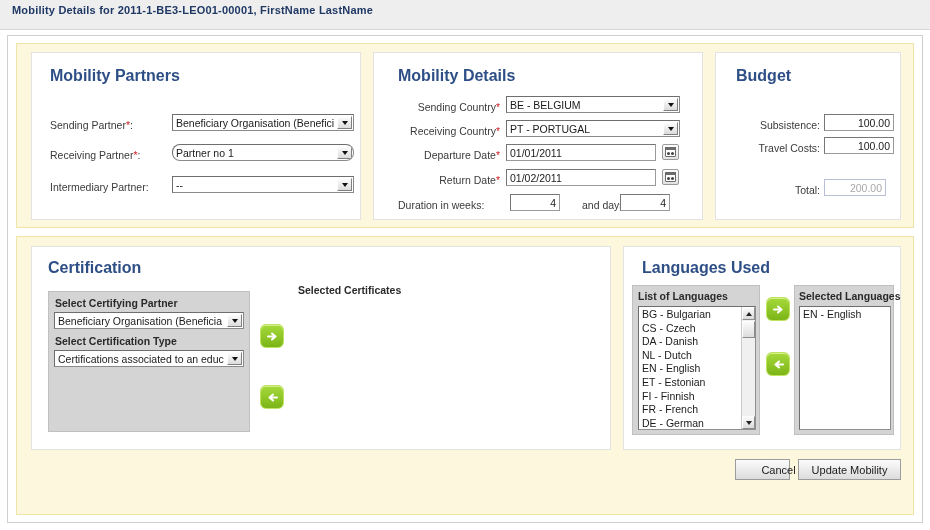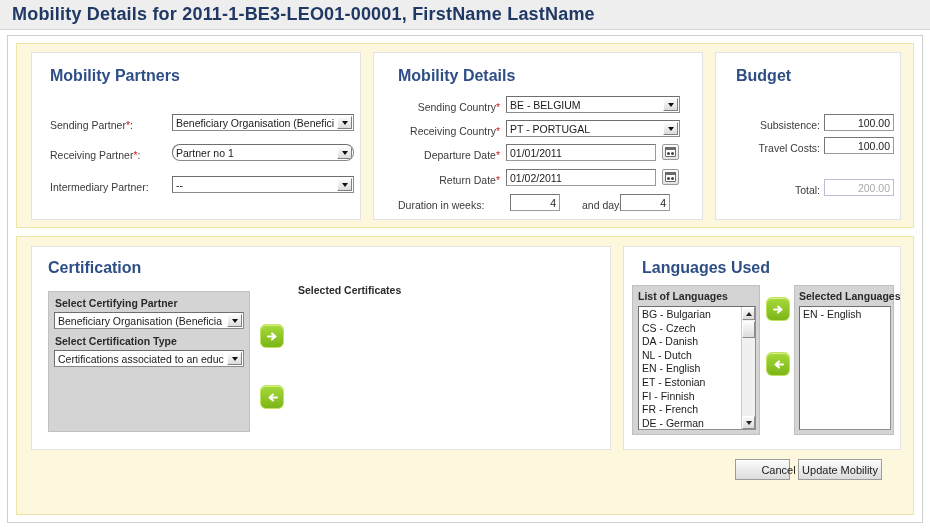--- a/index.html
+++ b/index.html
@@ -18,21 +18,21 @@
 
   
   .titlebar {
     position: absolute; left: 0; top: 0;
     width: 930px; height: 30px;
     background: #eeeeee;
     border-bottom: 1px solid #d5d5d5;
   }
   .titlebar .title {
     position: absolute; left: 12px; top: 4px;
-    font-size: 18px; font-weight: bold;
+    font-size: 11px; font-weight: bold;
     color: #1f3864;
     letter-spacing: 0.2px;
     white-space: nowrap;
   }
 
   
   .page-frame {
     position: absolute; left: 7px; top: 35px;
     width: 916px; height: 488px;
     background: #ffffff;
@@ -331,21 +331,21 @@
       <div class="panel" id="panel-budget">
         <div class="panel-title" style="left:20px; top:14px;">Budget</div>
 
         <div class="lbl" style="left:6px; top:66px; width:98px; text-align:right;">Subsistence:</div>
         <div class="txt right" style="left:108px; top:61px; width:70px; height:17px;">100.00</div>
 
         <div class="lbl" style="left:6px; top:89px; width:98px; text-align:right;">Travel Costs:</div>
         <div class="txt right" style="left:108px; top:84px; width:70px; height:17px;">100.00</div>
 
         <div class="lbl" style="left:6px; top:131px; width:98px; text-align:right;">Total:</div>
-        <div class="txt right readonly" style="left:108px; top:126px; width:70px; height:17px;">200.00</div>
+        <div class="txt right readonly" style="left:108px; top:126px; width:62px; height:17px;">200.00</div>
       </div>
     </div>
 
     <div class="row-band" id="band-bottom">
 
       <div class="panel" id="panel-cert">
         <div class="panel-title" style="left:16px; top:12px;">Certification</div>
 
         <div class="graybox" style="left:16px; top:44px; width:202px; height:141px;">
           <div class="boxlabel" style="left:6px; top:5px;">Select Certifying Partner</div>
@@ -424,17 +424,17 @@
           <div class="boxlabel" style="left:4px; top:4px;">Selected Languages</div>
           <div class="listbox" style="left:4px; top:20px; width:92px; height:124px;">
             <div class="inner">
               <div class="item">EN - English</div>
             </div>
           </div>
         </div>
       </div>
 
       <div class="btn" style="left:718px; top:222px; width:55px;padding-left:32px;">Cancel</div>
-      <div class="btn" style="left:781px; top:222px; width:84px;text-align:right;">Update Mobility</div>
+      <div class="btn" style="left:781px; top:222px; width:103px;text-align:right;">Update Mobility</div>
     </div>
 
   </div>
 </div>
 
 </body></html>

